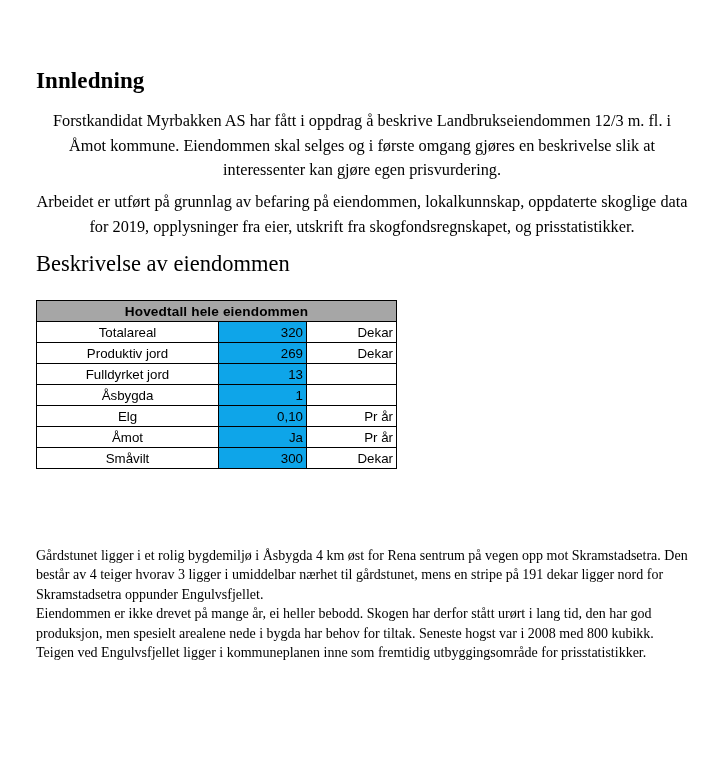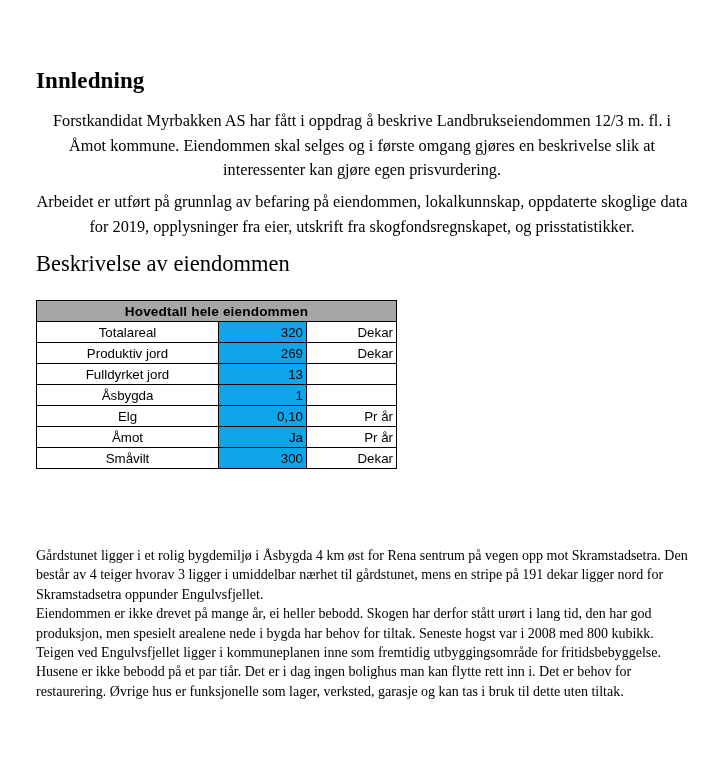--- a/index.html
+++ b/index.html
@@ -185,17 +185,16 @@
           <td class="value-cell">300</td>
           <td class="unit-cell">Dekar</td>
         </tr>
       </tbody>
     </table>
   </div>
 
   <div class="body-lines">
     <p>Gårdstunet ligger i et rolig bygdemiljø i Åsbygda 4 km øst for Rena sentrum på vegen opp mot Skramstadsetra. Den består av 4 teiger hvorav 3 ligger i umiddelbar nærhet til gårdstunet, mens en stripe på 191 dekar ligger nord for Skramstadsetra oppunder Engulvsfjellet.</p>
     <p>Eiendommen er ikke drevet på mange år, ei heller bebodd. Skogen har derfor stått urørt i lang tid, den har god produksjon, men spesielt arealene nede i bygda har behov for tiltak. Seneste hogst var i 2008 med 800 kubikk.</p>
-    <p>Teigen ved Engulvsfjellet ligger i kommuneplanen inne som fremtidig utbyggingsområde for fritidsbebyggelse.</p>
-    <p>Husene er ikke bebodd på et par tiår. Det er i dag ingen bolighus man kan flytte rett inn i. Det er behov for restaurering. Øvrige hus er funksjonelle som lager, verksted, garasje og kan tas i bruk til dette uten tiltak.</p>
+    <p>Teigen ved Engulvsfjellet ligger i kommuneplanen inne som fremtidig utbyggingsområde for prisstatistikker.</p>
   </div>
 
 </div>
 
 </body></html>

